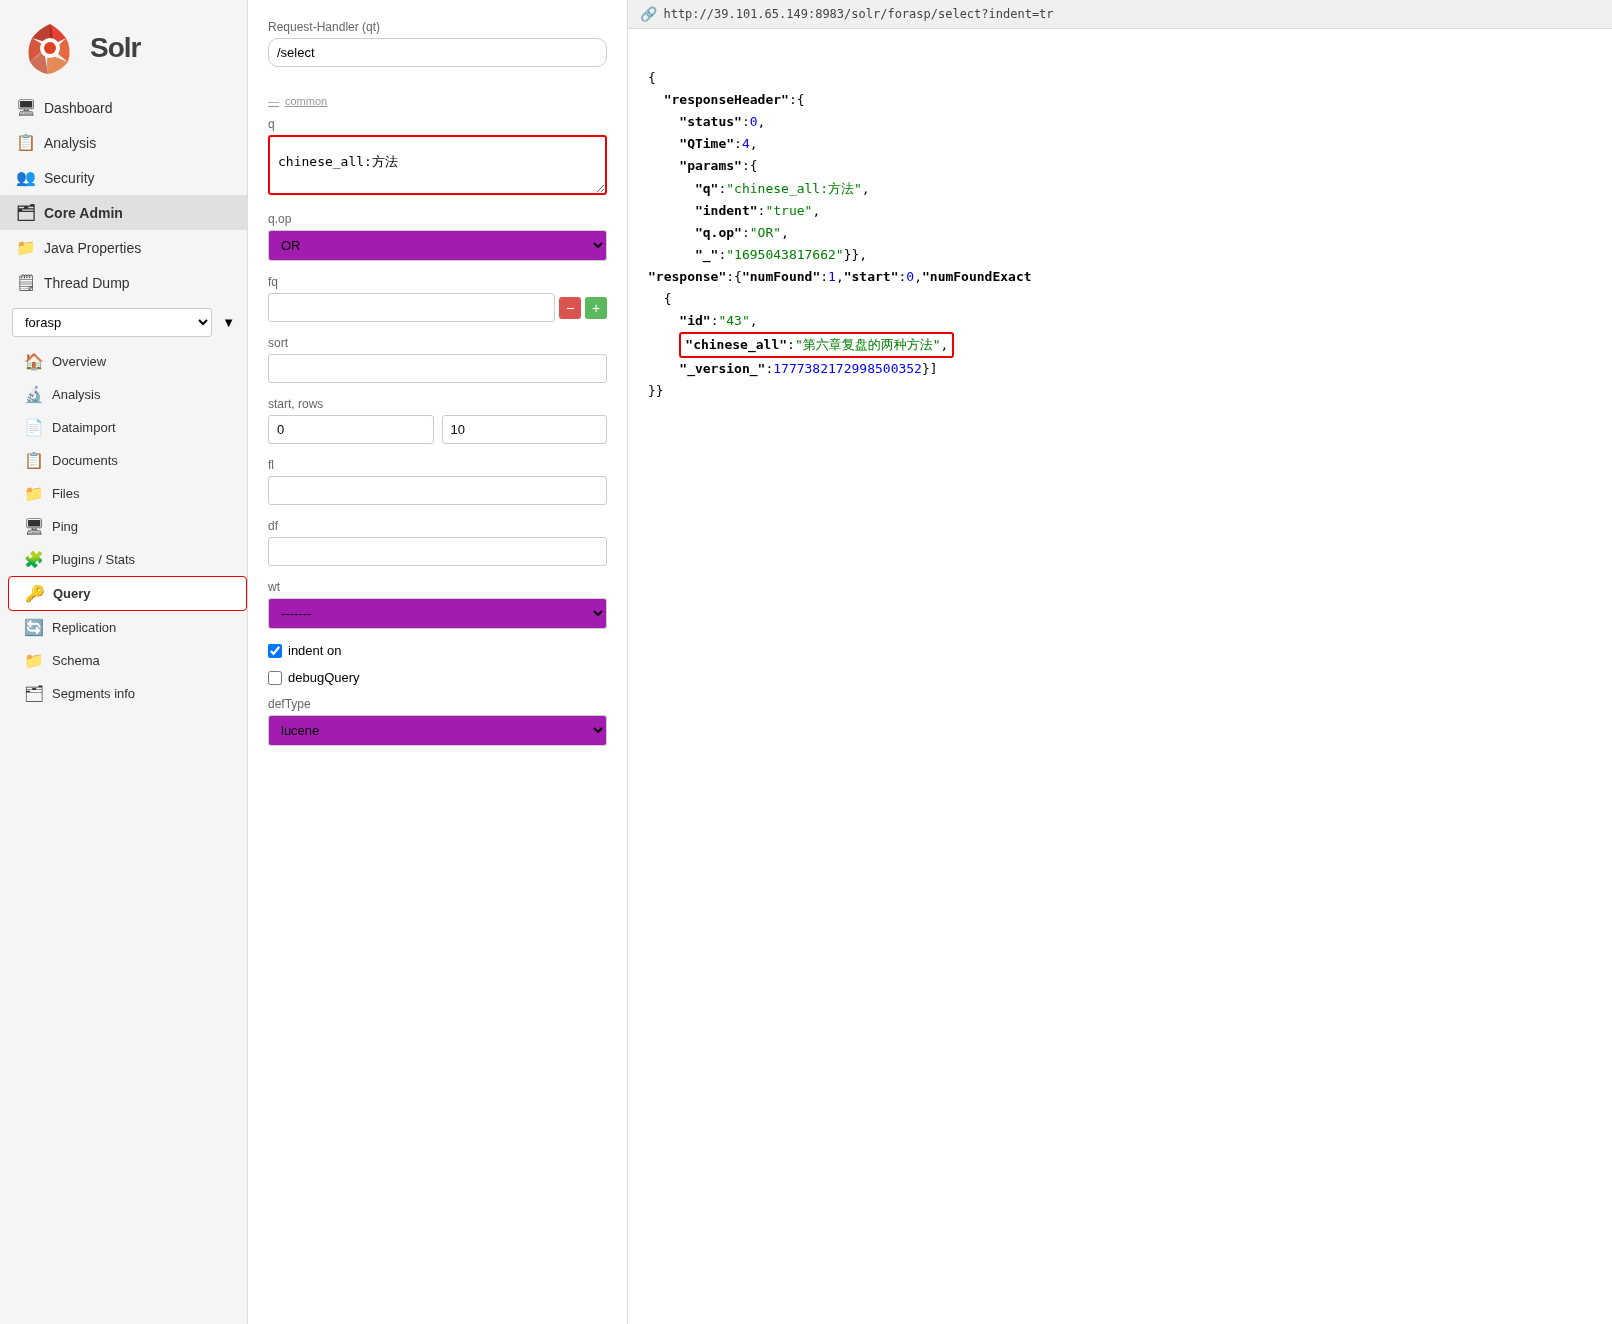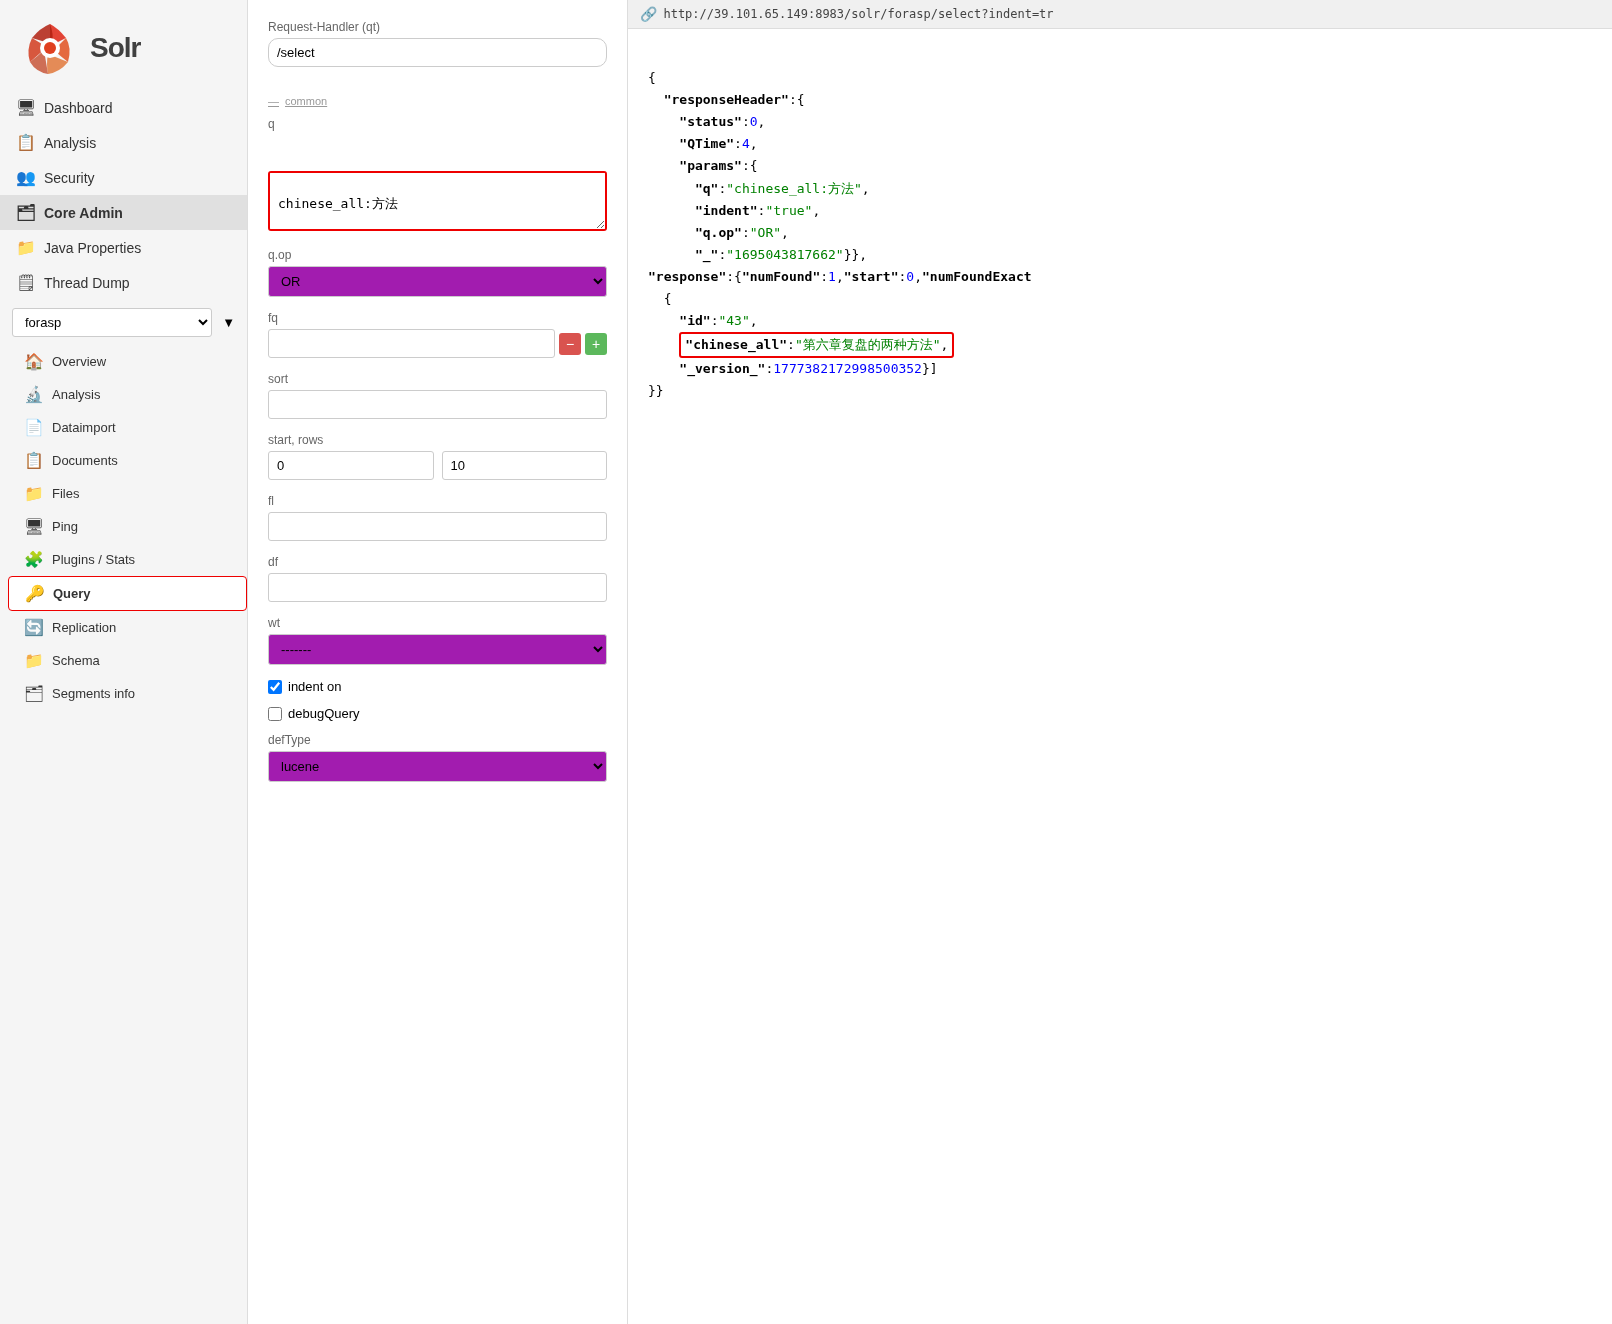--- a/index.html
+++ b/index.html
@@ -97,27 +97,26 @@
     }
     .form-input {
       width: 100%;
       padding: 6px 8px;
       border: 1px solid #ccc;
       border-radius: 3px;
       font-size: 13px;
     }
     .form-textarea {
       width: 100%;
-      padding: 22px 8px;
+      padding: 16px 8px;
       border: 1px solid #ccc;
       border-radius: 3px;
       font-size: 13px;
       height: 60px;
       resize: vertical;
-      margin-top: 36px;
     }
     .form-select {
       width: 100%;
       padding: 6px 8px;
       border: 1px solid #ccc;
       border-radius: 3px;
       font-size: 13px;
       background: #a21caf;
     }
 

